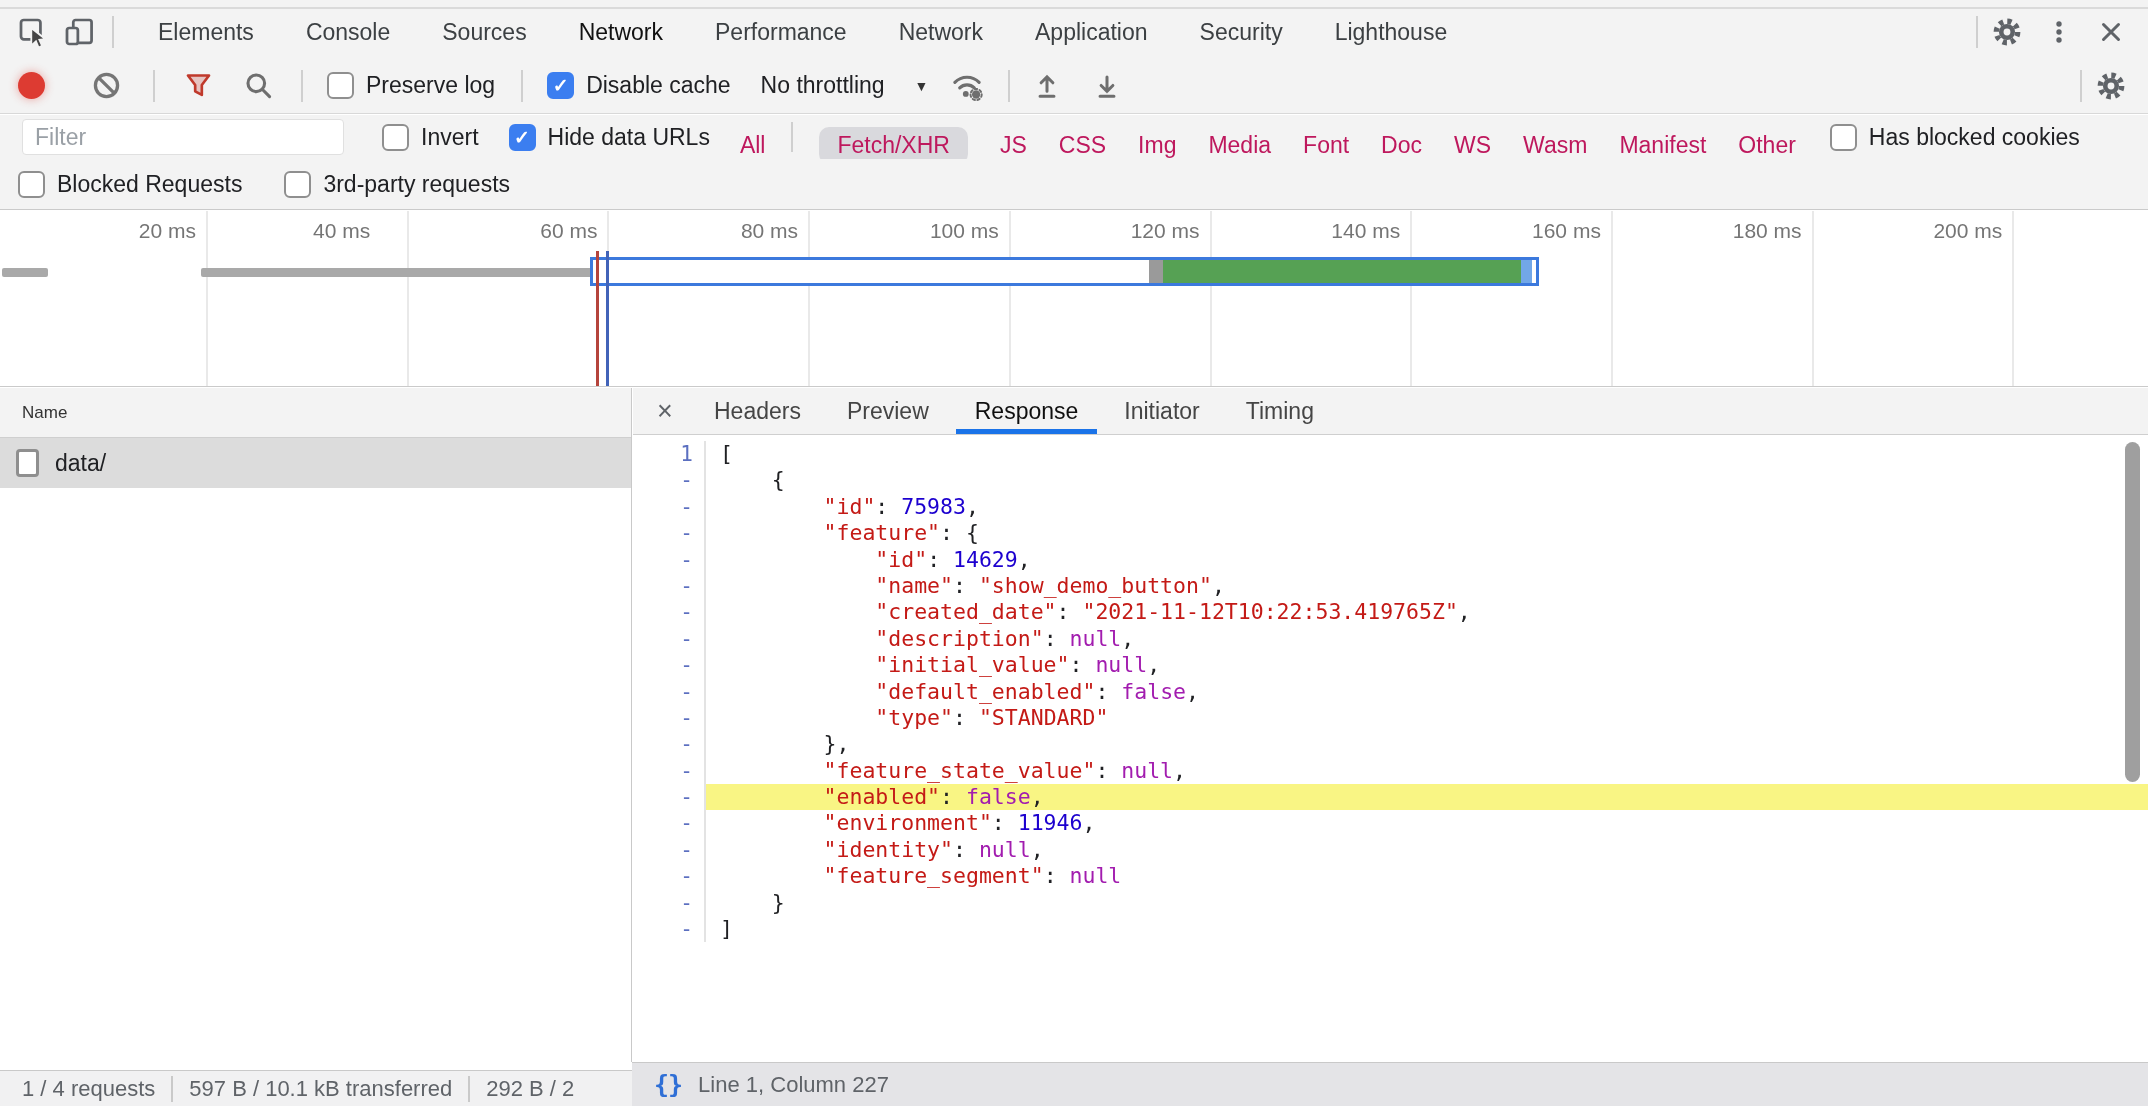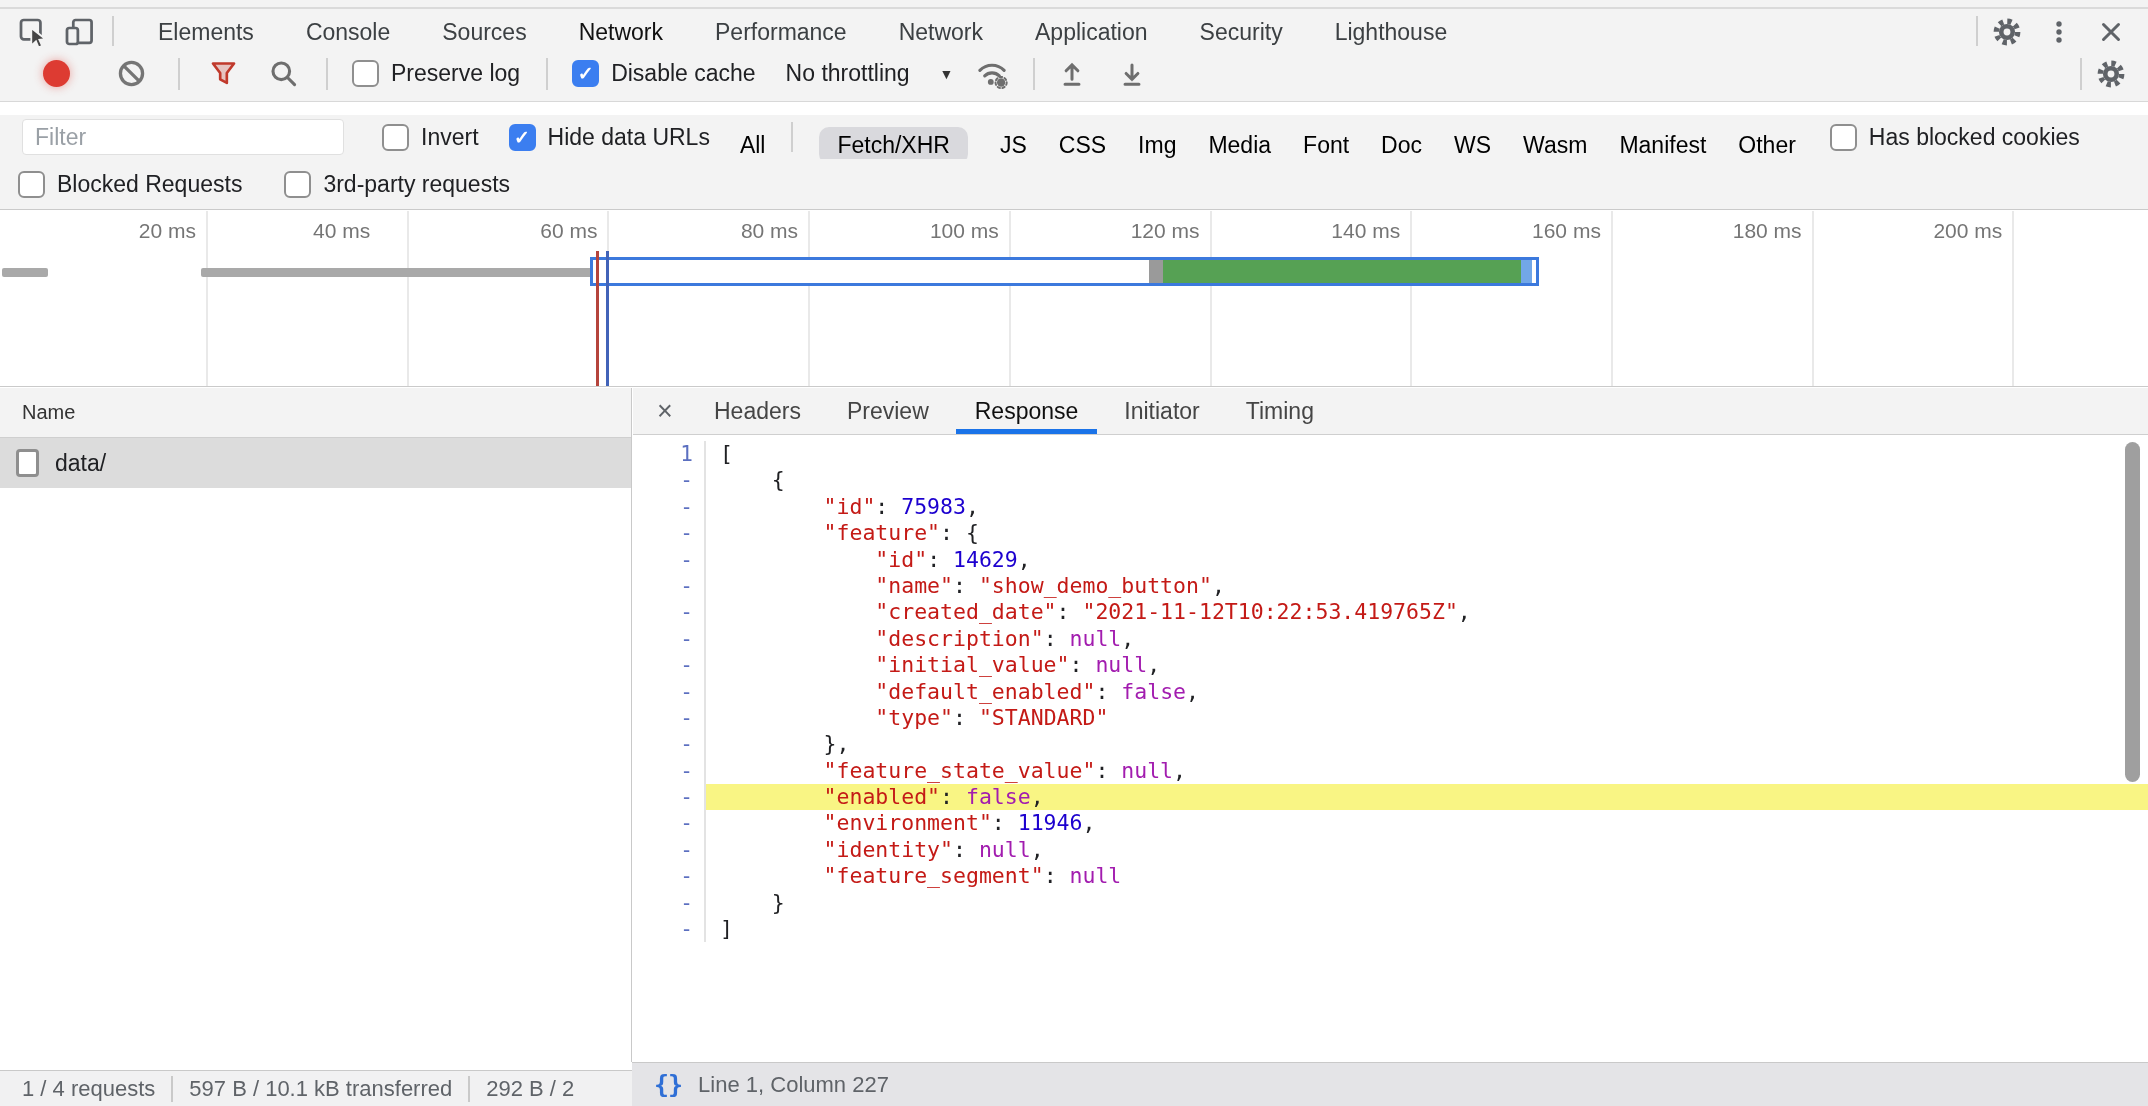--- a/index.html
+++ b/index.html
@@ -12,55 +12,55 @@
   .top-edge { position:absolute; top:7px; left:0; right:0; height:2px; background:#dadada; }
   .icon-btn { width:46px; height:46px; display:flex; align-items:center; justify-content:center; flex:none; }
   .vdiv { width:2px; height:32px; background:#cfcfcf; flex:none; }
   #main-tabs { display:flex; height:100%; align-items:stretch; margin-left:18px; }
   .main-tab { padding:0 26px; display:flex; align-items:center; font-size:23px; color:#3c4043; position:relative; }
   .main-tab.active { color:#111; }
   .main-tab.active::after { content:""; position:absolute; left:0; right:0; bottom:-2px; height:5px; background:#1a73e8; }
   .right-group { margin-left:auto; display:flex; align-items:center; gap:6px; padding-right:14px; }
 
   
-  #row-net { top:46px; height:56px; border-bottom:1px solid #d8d8d8; padding-left:33px; }
+  #row-net { top:58px; height:56px; border-bottom:1px solid #d8d8d8; padding-left:8px; }
   .rec-dot { width:27px; height:27px; border-radius:50%; background:#dd3b32; box-shadow:0 0 10px rgba(221,59,50,.45); margin:0 10px; flex:none; }
   .tool-gap { margin-left:28px; }
   .check-label { font-size:23px; color:#202124; margin-left:12px; }
   .cb { width:27px; height:27px; border-radius:6px; border:2.5px solid #8f8f8f; background:#fff; flex:none;
         display:flex; align-items:center; justify-content:center; font-size:19px; font-weight:bold; color:#fff; }
   .cb.checked { background:#3b7ef0; border-color:#3b7ef0; }
   .throttle { display:flex; align-items:center; margin-left:30px; font-size:23px; color:#202124; }
   .caret { font-size:14px; color:#333; margin-left:30px; }
 
   
   #row-filter { top:115px; height:44px; background:#f3f3f3; padding-left:22px; }
   #filter-input { width:322px; height:36px; border:1px solid #e0e0e0; border-radius:4px; background:#fff;
                   font-size:23px; padding:0 12px; color:#202124; font-family:"Liberation Sans",sans-serif; outline:none; }
   #filter-input::placeholder { color:#9aa0a6; }
   #filter-types { display:flex; align-items:center; gap:32px; margin-left:30px; }
-  .ftype { font-size:23px; color:#000000; white-space:nowrap;margin-top:16px; }
+  .ftype { font-size:23px; color:#be185d; white-space:nowrap;margin-top:16px; }
   .ftype.active { background:#d9d9dd; border-radius:10px; padding:5px 18px; }
   .tdivider { width:2px; height:30px; background:#cfcfcf; margin:0 -6px; }
 
   
   #row-opts { top:159px; height:51px; background:#f3f3f3; border-bottom:1px solid #cacaca; padding-left:18px; }
 
   
   #overview { position:absolute; top:211px; left:0; right:0; height:176px; background:#fff; border-bottom:1px solid #cacaca; overflow:hidden; }
   .gridline { position:absolute; top:0; bottom:0; width:2px; background:#e9e9e9; }
   .tick-label { position:absolute; top:8px; width:110px; text-align:right; font-size:21px; color:#757575; }
   .mini-bar { position:absolute; top:57px; height:9px; background:#a9a9a9; border-radius:2px; }
   #sel-bar { position:absolute; top:46px; height:29px; border:3px solid #3c79dd; background:#fff; display:flex; align-items:stretch; overflow:hidden; }
   .seg { height:100%; flex:none; }
   .event-line { position:absolute; top:40px; bottom:0; width:3px; }
 
   
   #left-pane { position:absolute; top:388px; left:0; width:632px; bottom:44px; background:#fff; border-right:1px solid #c9c9c9; }
-  #name-header { height:50px; background:#f3f3f3; border-bottom:1px solid #cfcfcf; display:flex; align-items:center; padding-left:22px; font-size:20px; color:#333; }
+  #name-header { height:50px; background:#f3f3f3; border-bottom:1px solid #cfcfcf; display:flex; align-items:center; padding-left:22px; font-size:17px; color:#333; }
   .req-row { height:50px; background:#dcdcdc; display:flex; align-items:center; padding-left:16px; gap:16px; font-size:23px; color:#202124; }
   .file-icon { width:23px; height:28px; border:3px solid #8f8f8f; border-radius:4px; background:#fff; flex:none; }
 
   
   #right-pane { position:absolute; top:388px; left:633px; right:0; bottom:44px; background:#fff; }
   #detail-tabs { height:47px; background:#f3f3f3; border-bottom:1px solid #cfcfcf; display:flex; align-items:stretch; padding-left:6px; }
   .dclose { width:52px; display:flex; align-items:center; justify-content:center; font-size:27px; color:#5f6368; }
   .dtab { padding:0 23px; display:flex; align-items:center; font-size:23px; color:#454545; position:relative; }
   .dtab.active { color:#0f0f0f; }
   .dtab.active::after { content:""; position:absolute; left:4px; right:4px; bottom:0; height:5px; background:#1a73e8; }

